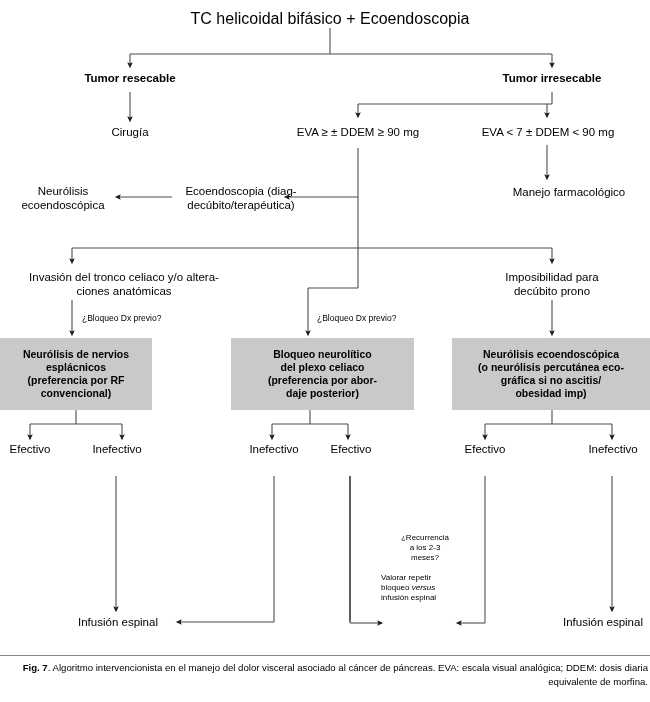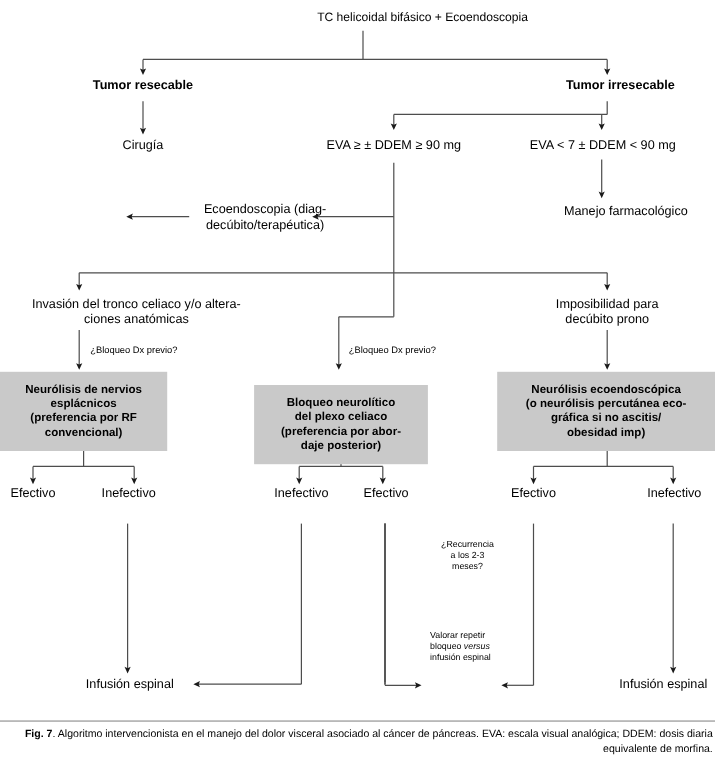--- a/index.html
+++ b/index.html
@@ -26,22 +26,21 @@
     height: 702px;
     pointer-events: none;
   }
   .node {
     position: absolute;
     text-align: center;
     line-height: 1.18;
     white-space: pre-line;
   }
   .t-title {
-    font-size: 11px;
-    text-align: right;
+    font-size: 16px;
   }
   .t-strong {
     font-size: 11.5px;
     font-weight: bold;
   }
   .t-plain {
     font-size: 11.5px;
   }
   .t-small {
     font-size: 8.5px;
@@ -166,52 +165,54 @@
       <path d="M485,623 L458,623" marker-end="url(#ah)"></path>
 
       <path d="M612,476 L612,610" marker-end="url(#ah)"></path>
     </g>
   </svg>
 
   <div class="node t-title" style="left:180px; top:10px; width:300px;">TC helicoidal bifásico + Ecoendoscopia</div>
 
   <div class="node t-strong" style="left:50px; top:72px; width:160px;">Tumor resecable</div>
 
-  <div class="node t-strong" style="left:484px; top:72px; width:160px;">Tumor irresecable</div>
+  <div class="node t-strong" style="left:472px; top:72px; width:160px;">Tumor irresecable</div>
 
   <div class="node t-plain" style="left:70px; top:126px; width:120px;">Cirugía</div>
 
   <div class="node t-plain" style="left:268px; top:126px; width:180px;">EVA ≥ ± DDEM ≥ 90 mg</div>
 
   <div class="node t-plain" style="left:458px; top:126px; width:180px;">EVA &lt; 7 ± DDEM &lt; 90 mg</div>
 
   <div class="node t-plain" style="left:479px; top:186px; width:180px;text-align:center;">Manejo farmacológico</div>
 
   <div class="node t-plain" style="left:176px; top:185px; width:130px;">Ecoendoscopia (diag-
 decúbito/terapéutica)</div>
 
+  <div class="node t-plain" style="left:8px; top:185px; width:110px;">Neurólisis
+ecoendoscópica</div>
 
   <div class="node t-plain" style="left:4px; top:271px; width:240px;">Invasión del tronco celiaco y/o altera-
 ciones anatómicas</div>
 
   <div class="node t-plain" style="left:462px; top:271px; width:180px;">Imposibilidad para
 decúbito prono</div>
 
   <div class="node t-small" style="left:82px; top:313px; width:110px; text-align:left;">¿Bloqueo Dx previo?</div>
 
   <div class="node t-small" style="left:317px; top:313px; width:110px; text-align:left;">¿Bloqueo Dx previo?</div>
 
   <div class="gbox" style="left:0px; top:338px; width:152px; height:72px;">
     <span class="gbox-text">Neurólisis de nervios
 esplácnicos
 (preferencia por RF
 convencional)</span>
   </div>
 
-  <div class="gbox" style="left:231px; top:338px; width:158px; height:72px;margin-top:12px;">
+  <div class="gbox" style="left:231px; top:338px; width:183px; height:72px;">
     <span class="gbox-text">Bloqueo neurolítico
 del plexo celiaco
 (preferencia por abor-
 daje posterior)</span>
   </div>
 
   <div class="gbox" style="left:452px; top:338px; width:198px; height:72px;">
     <span class="gbox-text">Neurólisis ecoendoscópica
 (o neurólisis percutánea eco-
 gráfica si no ascitis/
@@ -224,25 +225,25 @@
 
   <div class="node t-plain" style="left:237px; top:443px; width:74px;">Inefectivo</div>
 
   <div class="node t-plain" style="left:316px; top:443px; width:70px;">Efectivo</div>
 
   <div class="node t-plain" style="left:450px; top:443px; width:70px;">Efectivo</div>
 
   <div class="node t-plain" style="left:576px; top:443px; width:74px;">Inefectivo</div>
 
 
-  <div class="node t-tiny" style="left:375px; top:490px; width:100px;">¿Recurrencia
+  <div class="node t-tiny" style="left:375px; top:533px; width:100px;">¿Recurrencia
 a los 2-3
 meses?</div>
 
-  <div class="node t-tiny" style="left:381px; top:563px; width:78px; text-align:left;margin-left:10px;">
+  <div class="node t-tiny" style="left:381px; top:563px; width:78px; text-align:left;">
     <span>Valorar repetir
 bloqueo </span><span class="ital">versus</span><span>
 infusión espinal</span>
   </div>
 
   <div class="node t-plain" style="left:62px; top:616px; width:112px;">Infusión espinal</div>
 
   <div class="node t-plain" style="left:556px; top:616px; width:94px;">Infusión espinal</div>
 
   <div id="caption-rule"></div>

